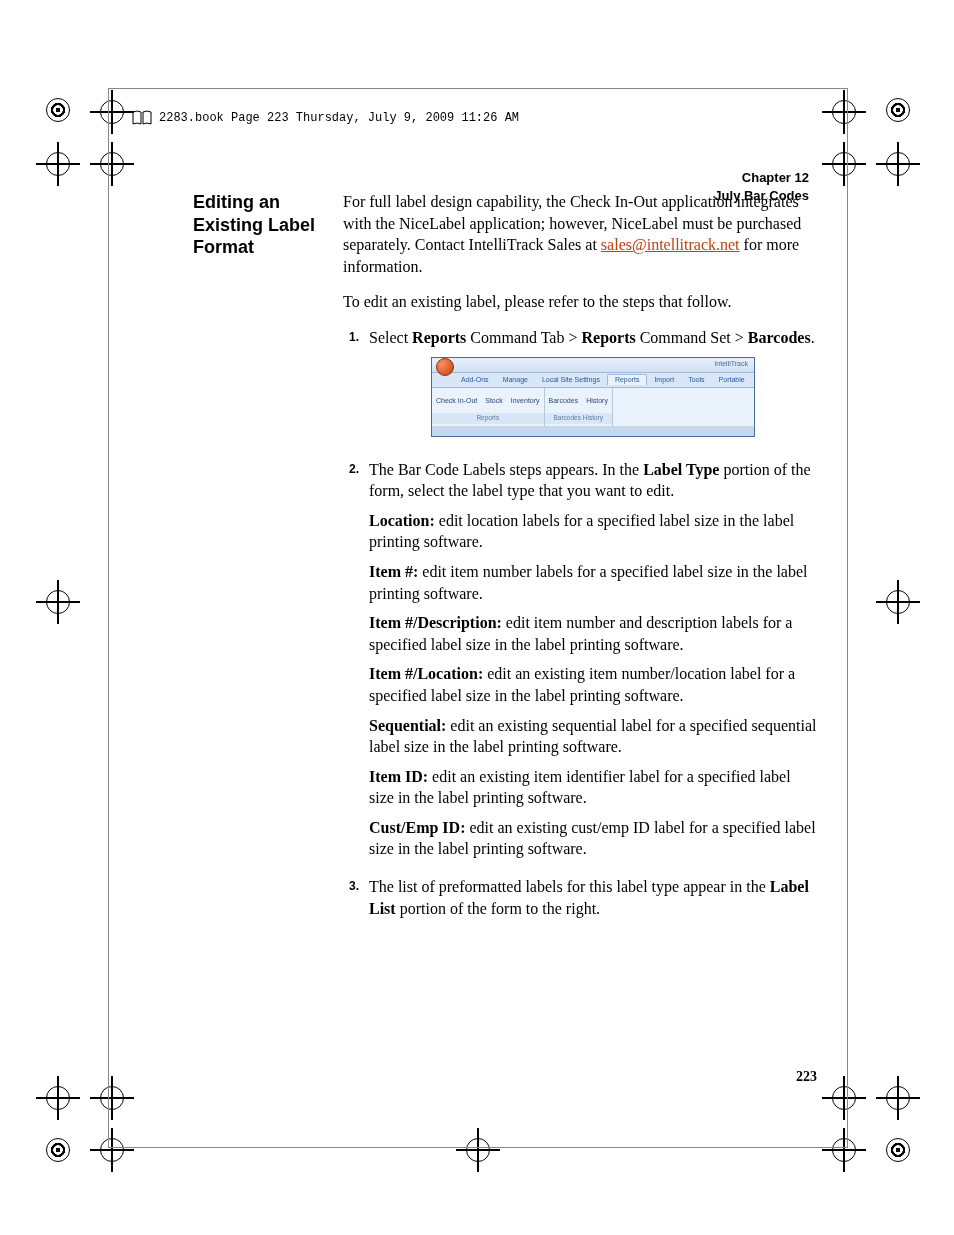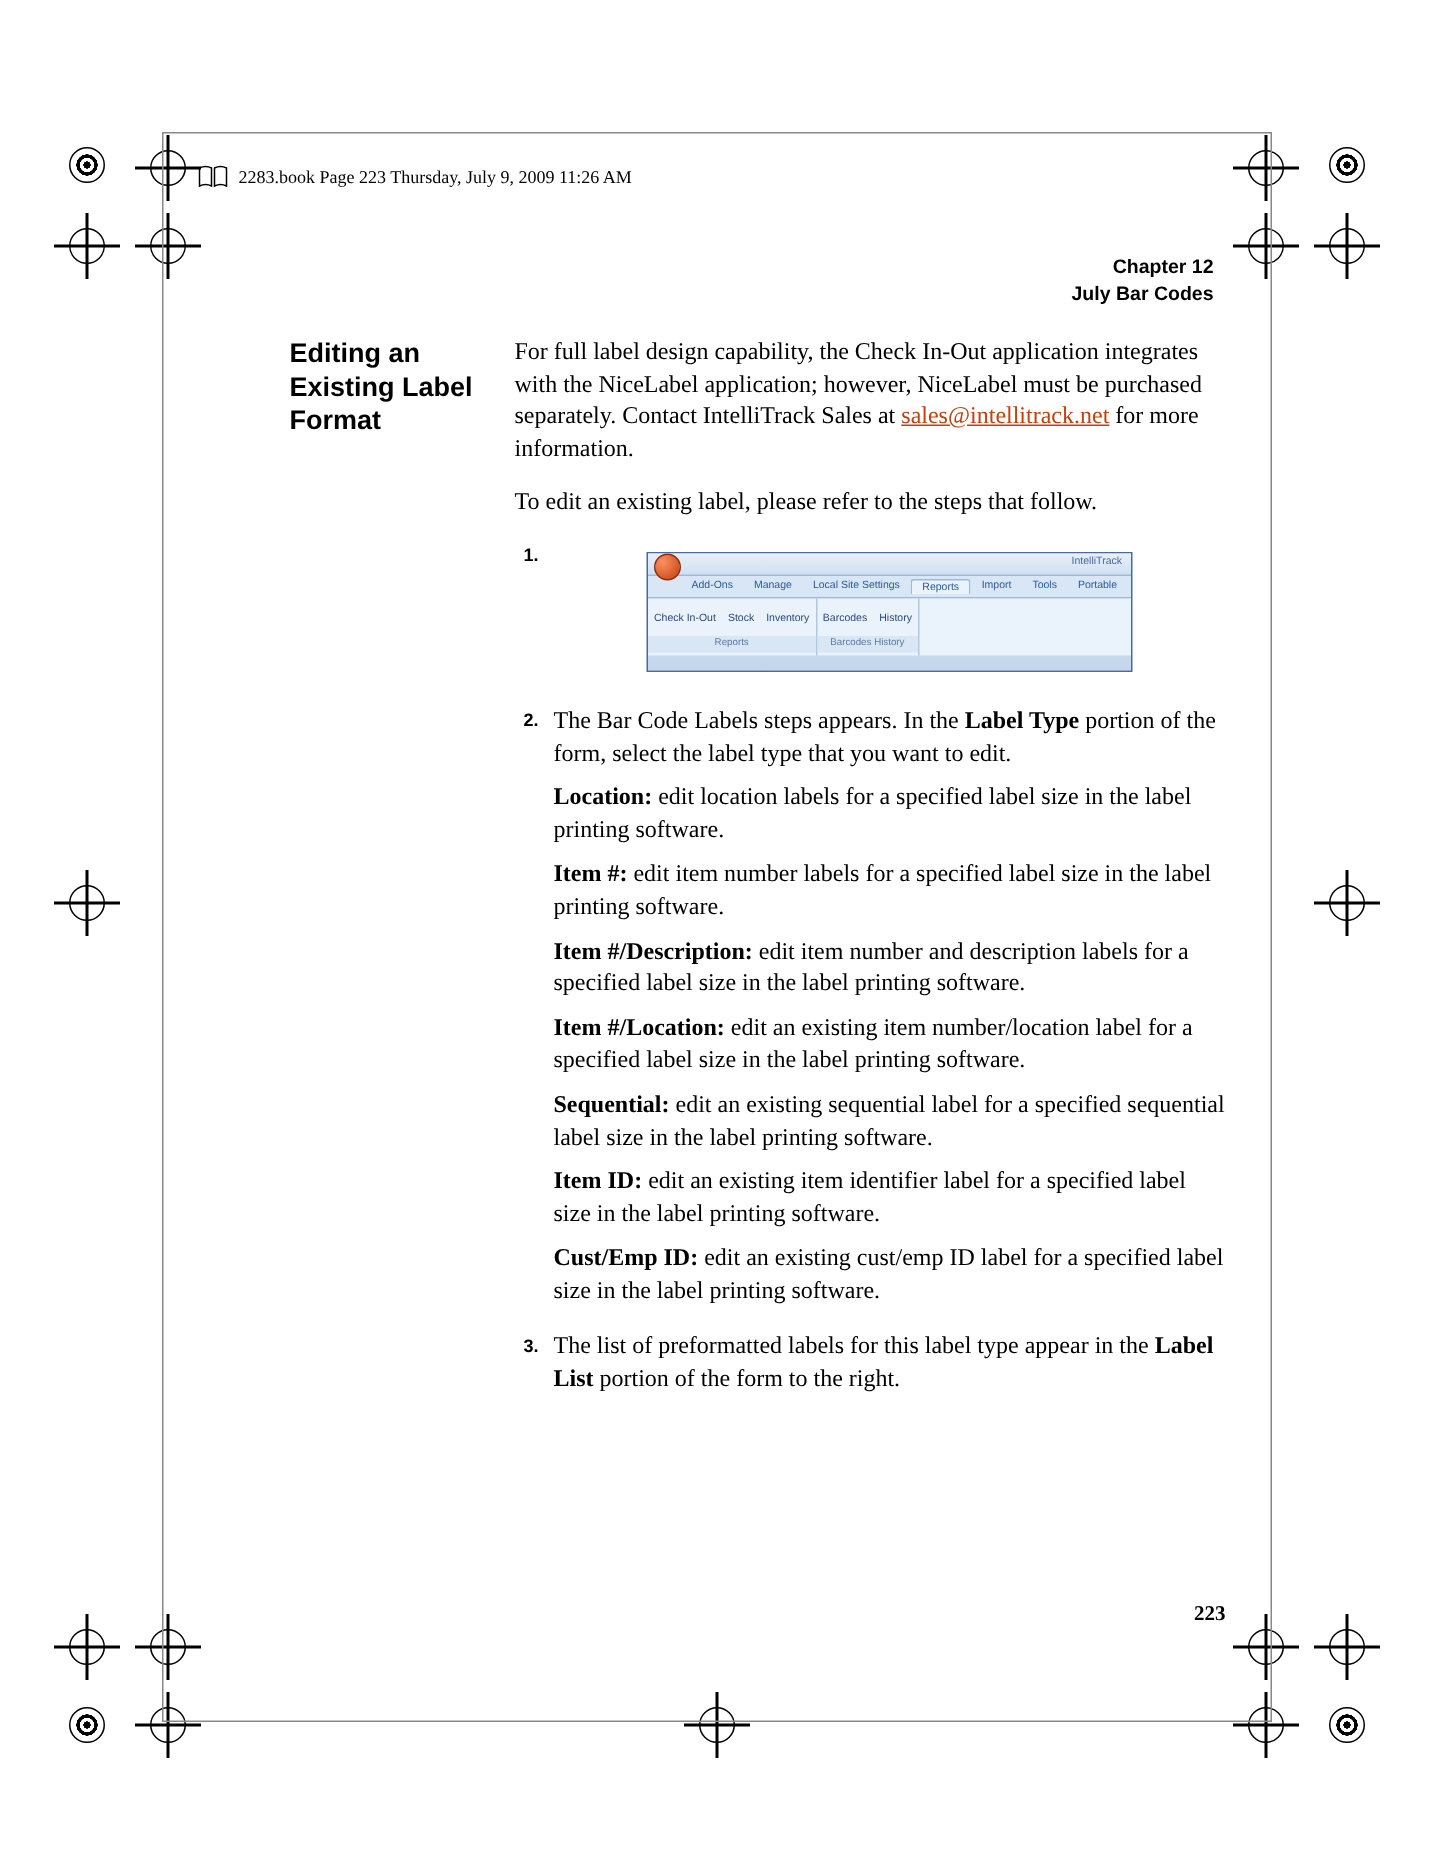--- a/index.html
+++ b/index.html
@@ -52,40 +52,40 @@
     top: 88px;
     width: 738px;
     height: 1058px;
     border: 1px solid #888;
   }
   .header-line {
     position: absolute;
     left: 22px;
     top: 20px;
     font-size: 12px;
-    font-family: Liberation Serif, serif;
+    font-family: Liberation Mono, monospace;
     display: flex;
     align-items: center;
     gap: 6px;
   }
   .header-line svg { flex-shrink: 0; }
   .chapter-header {
     position: absolute;
     right: 38px;
     top: 80px;
     text-align: right;
     font-family: Arial, Helvetica, sans-serif;
     font-size: 13px;
     font-weight: bold;
     line-height: 1.4;
   }
   .content {
     position: absolute;
     left: 84px;
-    top: 135px;
+    top: 102px;
     width: 624px;
   }
   .section-row {
     display: flex;
     gap: 18px;
   }
   .section-title {
     font-family: Arial, Helvetica, sans-serif;
     font-weight: bold;
     font-size: 18px;
@@ -300,20 +300,23 @@
         </p>
         <p>To edit an existing label, please refer to the steps that follow.</p>
       </div>
     </div>
 
     <div class="indent-block">
       <div class="num-list">
         <div class="num-item">
           <div class="num">1.</div>
           <div class="txt">
+            <p>
+              <span>Select </span><b>Reports</b><span> Command Tab &gt; </span><b>Reports</b><span> Command Set &gt; </span><b>Barcodes</b><span>.</span>
+            </p>
 
             <div class="ribbon-img">
               <div class="ribbon-topbar">
                 <div class="ribbon-orb"></div>
                 <span class="ribbon-title">IntelliTrack</span>
               </div>
               <div class="ribbon-tabs">
                 <div style="width:22px;"></div>
                 <div class="ribbon-tab">Add-Ons</div>
                 <div class="ribbon-tab">Manage</div>

